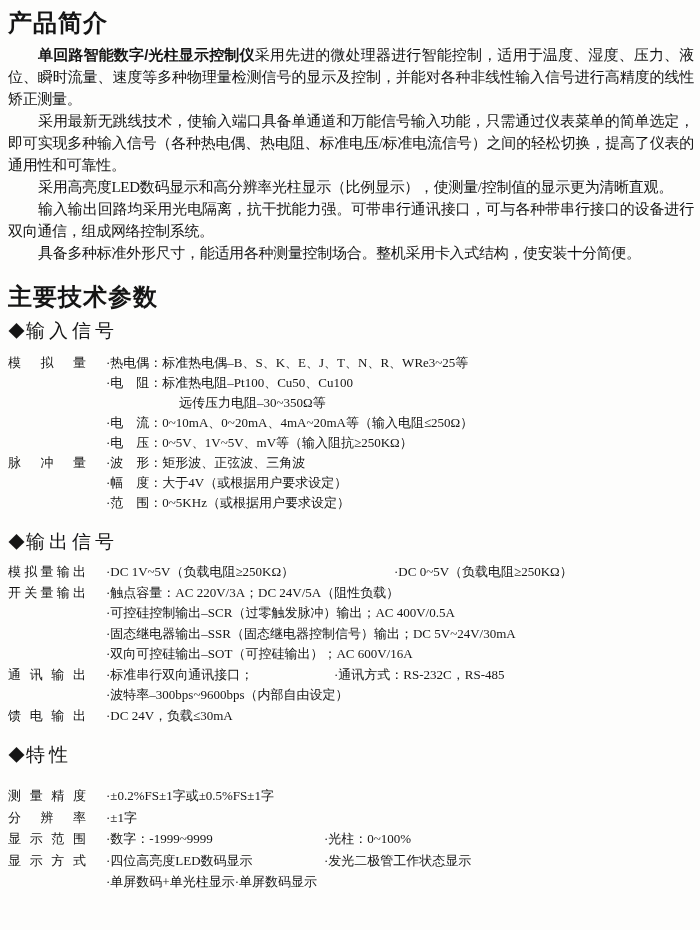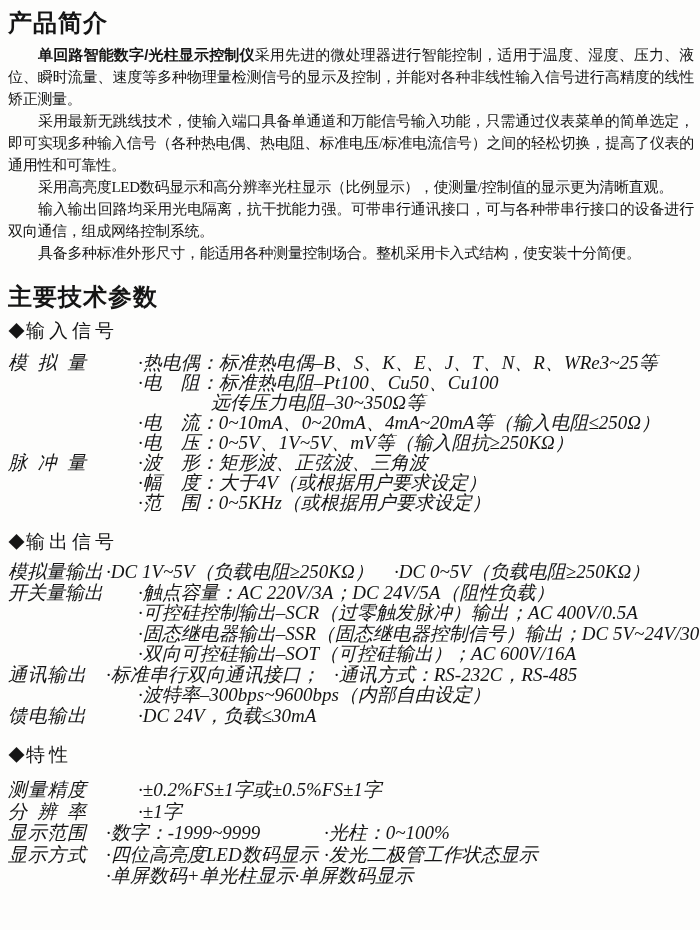--- a/index.html
+++ b/index.html
@@ -32,39 +32,39 @@
   }
   .lead { font-weight: 700; font-family: "Liberation Sans", sans-serif; }
   .subhead {
     font-size: 19px;
     line-height: 26px;
     letter-spacing: 4px;
     margin: 6px 0 8px 0;
     font-weight: 400;
   }
   .subhead.out { margin-top: 16px; margin-bottom: 6px; }
-  .subhead.feat { margin-top: 16px; margin-bottom: 10px; }
+  .subhead.feat { margin-top: 16px; margin-bottom: 16px; }
   .subhead .diamond { letter-spacing: 0; margin-right: 1px; font-size: 17px; }
-  .spec { font-size: 19px; font-style: italic; }
+  .spec { font-size: 13px; }
   .spec-input   { line-height: 20px; }
   .spec-output  { line-height: 20.5px; }
   .spec-feature { line-height: 21.5px; }
   .spec-group { display: flex; align-items: flex-start; }
   .spec-label {
     flex: 0 0 78px;
     width: 78px;
     margin-right: 20px;
     text-align: justify;
     text-align-last: justify;
     -moz-text-align-last: justify;
     white-space: nowrap;
   }
   .spec-lines { flex: 1; min-width: 0; }
   .spec-line { display: flex; white-space: nowrap; }
-  .spec-line.single { display: block; margin-left: 32px; }
+  .spec-line.single { display: block; }
   .spec-line .cell { display: inline-block; }
   .c1-288 { flex: 0 0 288px; width: 288px; }
   .c1-228 { flex: 0 0 228px; width: 228px; }
   .c1-218 { flex: 0 0 218px; width: 218px; }
   .indent { padding-left: 73px; }
 </style>
 </head>
 <body>
 
 <div class="page">

